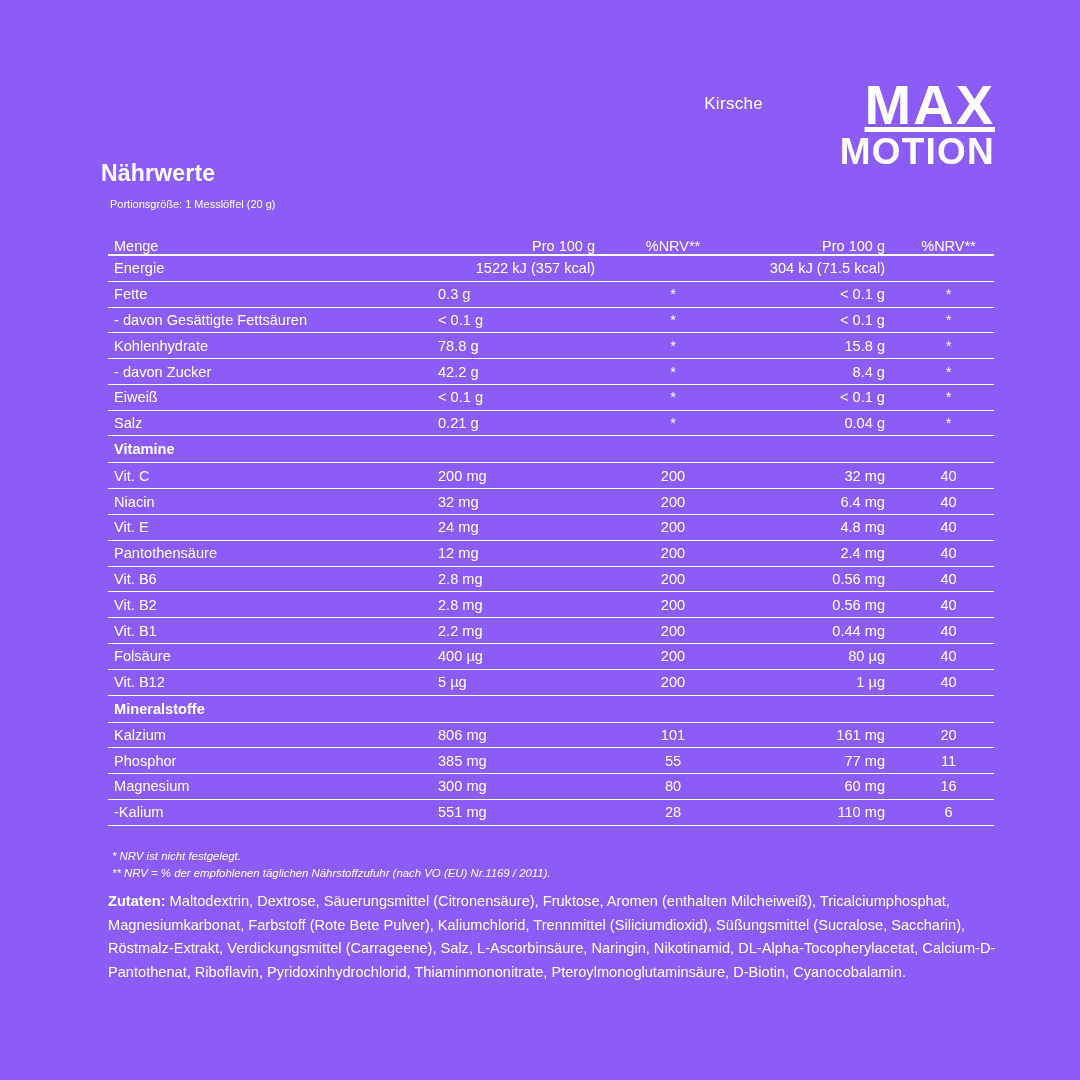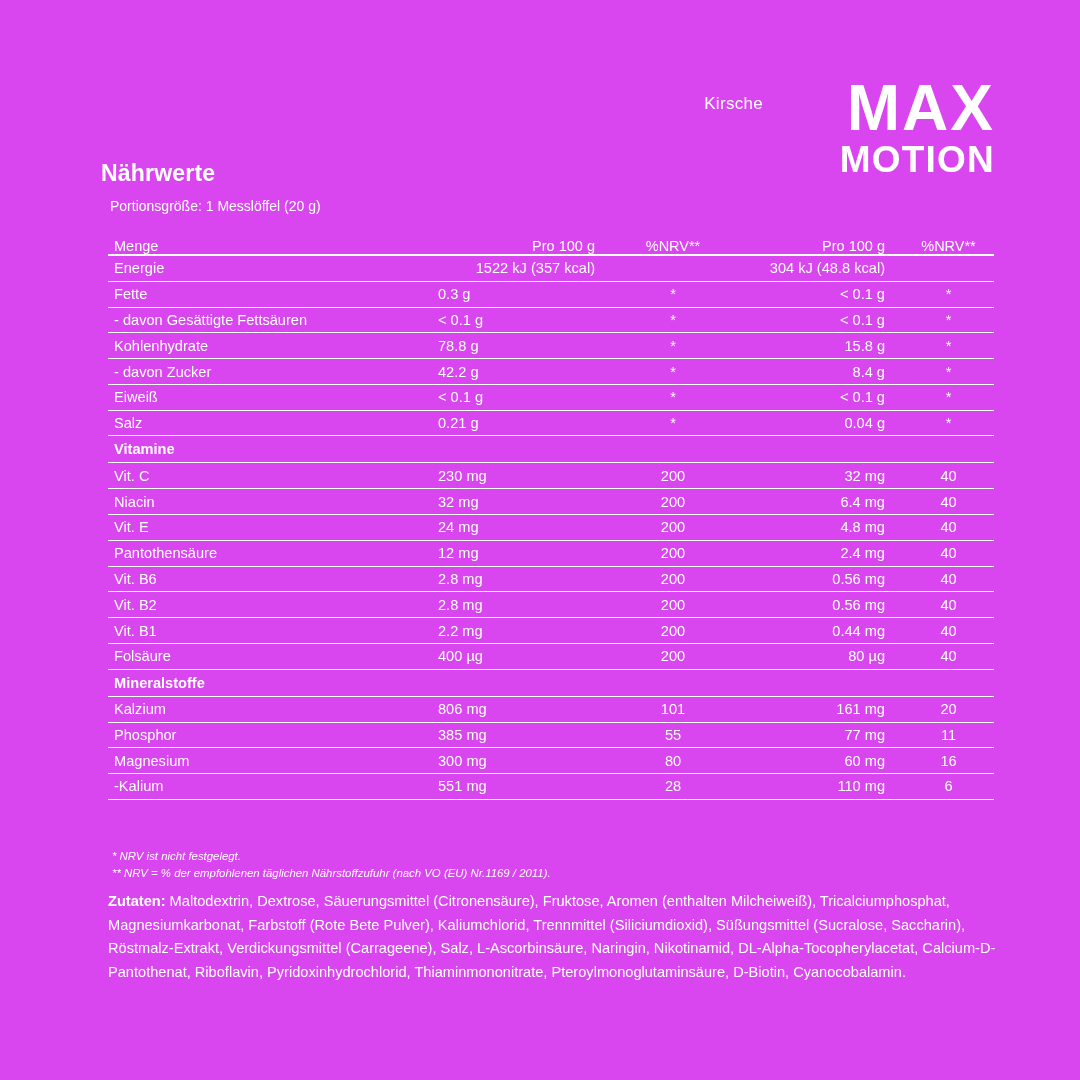--- a/index.html
+++ b/index.html
@@ -12,21 +12,21 @@
     height: 1080px;
     font-family: "Liberation Sans", sans-serif;
     color: #ffffff;
     position: relative;
     overflow: hidden;
   }
 
   .page {
     position: absolute;
     inset: 0;
-    background: #d946ef;
+    background: #8b5cf6;
   }
 
   
   .brand {
     position: absolute;
     right: 85px;
     top: 78px;
     text-align: right;
     line-height: 1;
   }
@@ -34,24 +34,25 @@
     font-size: 17px;
     letter-spacing: 0.3px;
     color: #ffffff;
     position: absolute;
     right: 232px;
     top: 17px;
     white-space: nowrap;
     font-weight: 400;
   }
   .brand-max {
-    font-size: 64px;
+    font-size: 56px;
     font-weight: bold;
     letter-spacing: 2px;
     line-height: 0.95;
+    text-decoration: underline;
   }
   .brand-motion {
     font-size: 37px;
     font-weight: bold;
     letter-spacing: 1.2px;
     line-height: 1.05;
     margin-top: 2px;
     margin-left: 40px;
   }
 
@@ -61,21 +62,21 @@
     left: 101px;
     top: 160px;
     font-size: 23px;
     font-weight: bold;
     letter-spacing: 0.2px;
   }
   .subtitle {
     position: absolute;
     left: 110px;
     top: 198px;
-    font-size: 14px;
+    font-size: 11px;
     font-weight: 400;
   }
 
   
   .table-wrap {
     position: absolute;
     left: 108px;
     top: 238px;
     width: 886px;
   }
@@ -184,21 +185,21 @@
           </tr>
           <tr>
             <td colspan="5" style="padding: 0px;">
               <div class="rule-strong"></div>
             </td>
           </tr>
           <tr class="row energy first">
             <td class="c-name">Energie</td>
             <td class="c-v1">1522 kJ (357 kcal)</td>
             <td class="c-n1"></td>
-            <td class="c-v2">304 kJ (48.8 kcal)</td>
+            <td class="c-v2">304 kJ (71.5 kcal)</td>
             <td class="c-n2"></td>
           </tr>
           <tr class="row">
             <td class="c-name">Fette</td>
             <td class="c-v1">0.3 g</td>
             <td class="c-n1">*</td>
             <td class="c-v2">&lt; 0.1 g</td>
             <td class="c-n2">*</td>
           </tr>
           <tr class="row">
@@ -234,21 +235,21 @@
             <td class="c-v1">0.21 g</td>
             <td class="c-n1">*</td>
             <td class="c-v2">0.04 g</td>
             <td class="c-n2">*</td>
           </tr>
           <tr class="row section">
             <td colspan="5" style="border-bottom: 1px solid rgb(255, 255, 255);">Vitamine</td>
           </tr>
           <tr class="row">
             <td class="c-name">Vit. C</td>
-            <td class="c-v1">230 mg</td>
+            <td class="c-v1">200 mg</td>
             <td class="c-n1">200</td>
             <td class="c-v2">32 mg</td>
             <td class="c-n2">40</td>
           </tr>
           <tr class="row">
             <td class="c-name">Niacin</td>
             <td class="c-v1">32 mg</td>
             <td class="c-n1">200</td>
             <td class="c-v2">6.4 mg</td>
             <td class="c-n2">40</td>
@@ -286,20 +287,27 @@
             <td class="c-v1">2.2 mg</td>
             <td class="c-n1">200</td>
             <td class="c-v2">0.44 mg</td>
             <td class="c-n2">40</td>
           </tr>
           <tr class="row">
             <td class="c-name">Folsäure</td>
             <td class="c-v1">400 µg</td>
             <td class="c-n1">200</td>
             <td class="c-v2">80 µg</td>
+            <td class="c-n2">40</td>
+          </tr>
+          <tr class="row">
+            <td class="c-name">Vit. B12</td>
+            <td class="c-v1">5 µg</td>
+            <td class="c-n1">200</td>
+            <td class="c-v2">1 µg</td>
             <td class="c-n2">40</td>
           </tr>
           <tr class="row section">
             <td colspan="5" style="border-bottom: 1px solid rgb(255, 255, 255);">Mineralstoffe</td>
           </tr>
           <tr class="row">
             <td class="c-name">Kalzium</td>
             <td class="c-v1">806 mg</td>
             <td class="c-n1">101</td>
             <td class="c-v2">161 mg</td>

